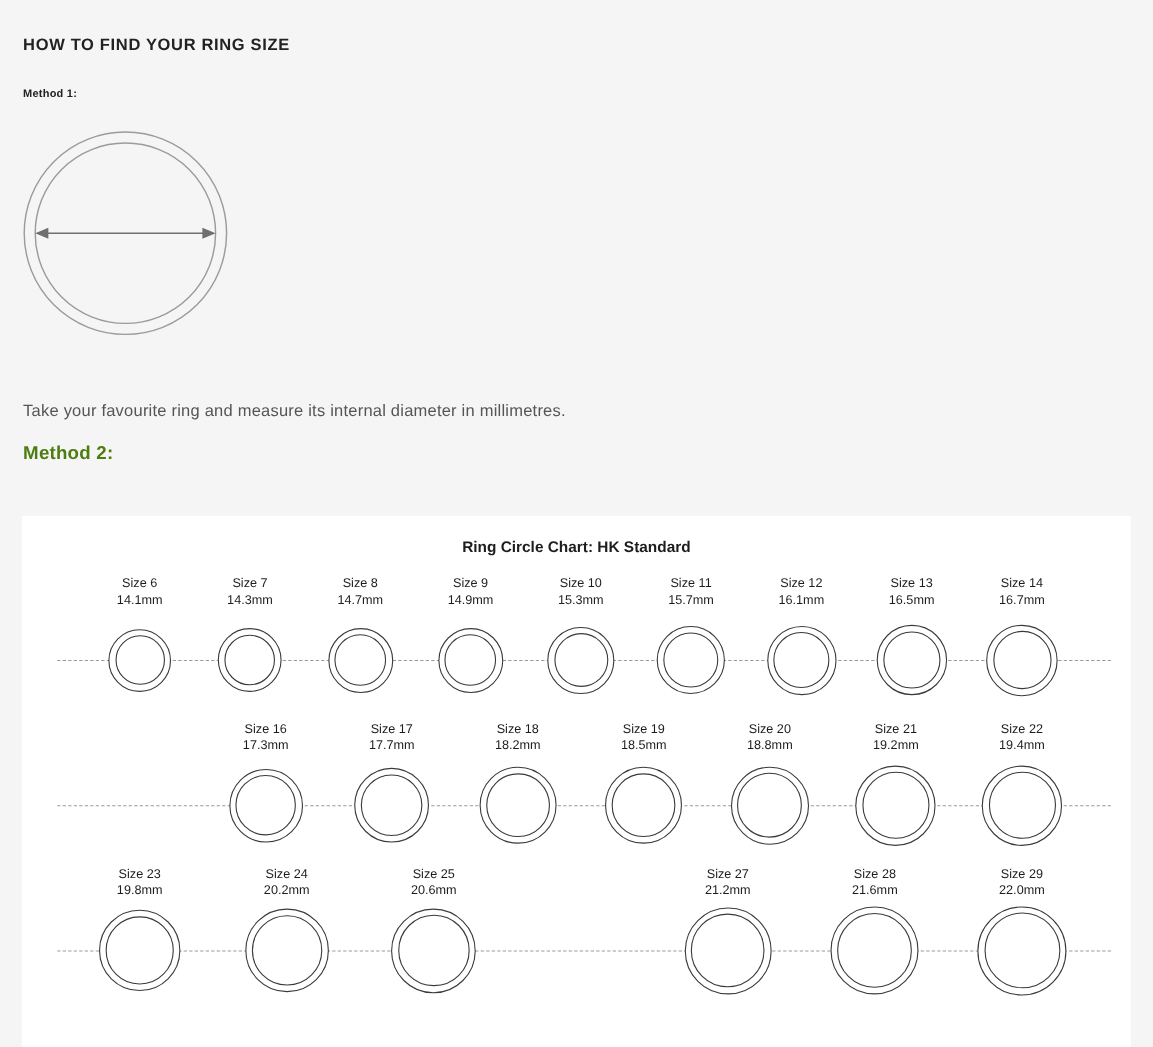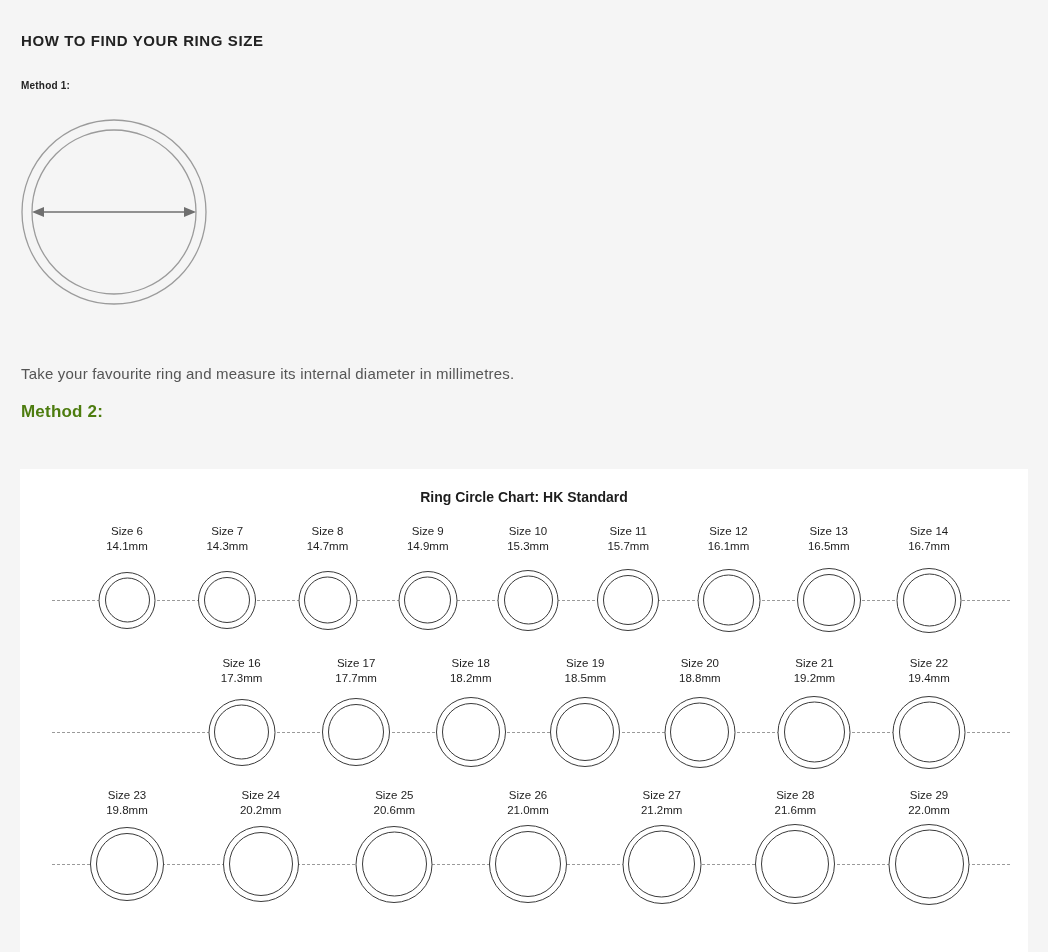--- a/index.html
+++ b/index.html
@@ -341,29 +341,20 @@
         </div>
         <div class="ring-cell" style="left: 319.333px;">
           <div class="ring-label">Size 25</div>
           <div class="ring-mm">20.6mm</div>
           <div class="ring-wrap" style="width: 77px; height: 77px; margin-top: 7.5px;">
             <div class="ring-outer" style="width: 77px; height: 77px;">
               <div class="ring-inner" style="width: 65px; height: 65px;"></div>
             </div>
           </div>
         </div>
-        <div class="ring-cell" style="left: 453px;">
-          <div class="ring-label">Size 26</div>
-          <div class="ring-mm">21.0mm</div>
-          <div class="ring-wrap" style="width: 78px; height: 78px; margin-top: 7px;">
-            <div class="ring-outer" style="width: 78px; height: 78px;">
-              <div class="ring-inner" style="width: 66px; height: 66px;"></div>
-            </div>
-          </div>
-        </div>
         <div class="ring-cell" style="left: 586.667px;">
           <div class="ring-label">Size 27</div>
           <div class="ring-mm">21.2mm</div>
           <div class="ring-wrap" style="width: 79px; height: 79px; margin-top: 6.5px;">
             <div class="ring-outer" style="width: 79px; height: 79px;">
               <div class="ring-inner" style="width: 67px; height: 67px;"></div>
             </div>
           </div>
         </div>
         <div class="ring-cell" style="left: 720.333px;">

